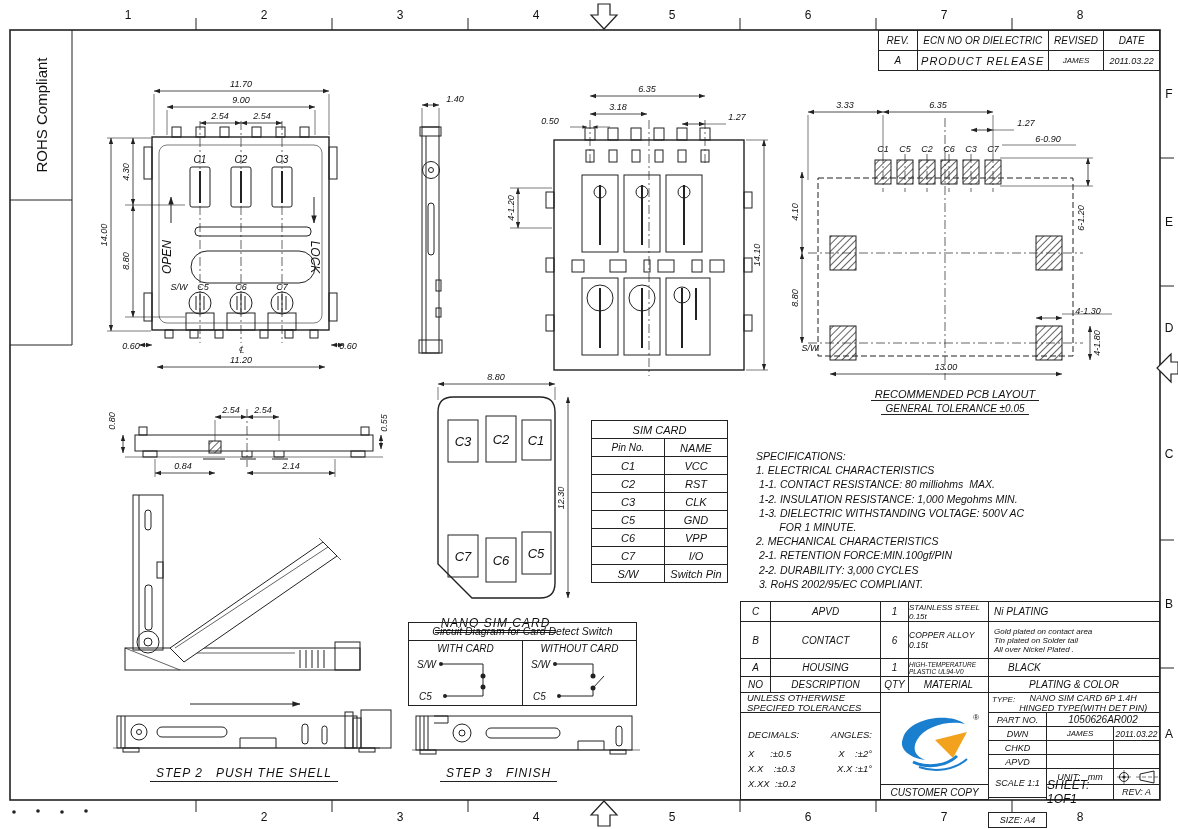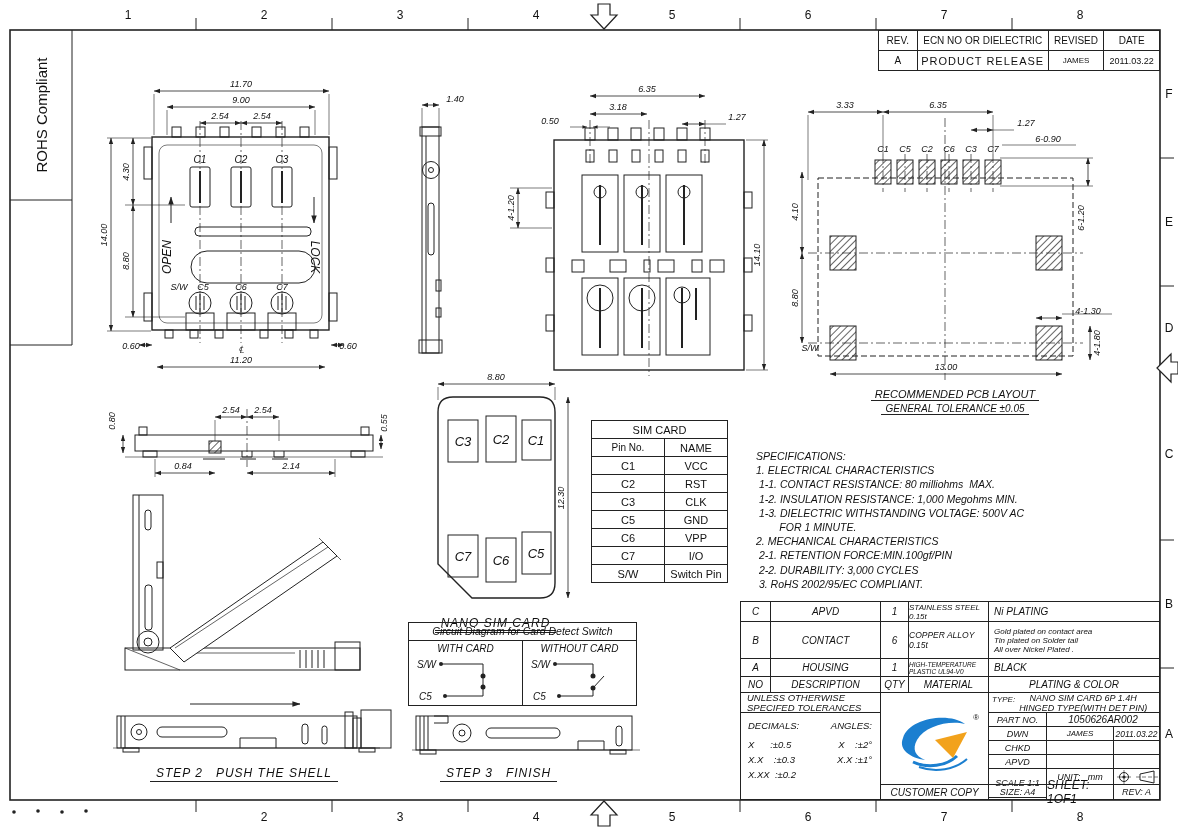--- a/index.html
+++ b/index.html
@@ -16,21 +16,21 @@
   .dim{stroke:#222;stroke-width:.8;fill:none;marker-start:url(#ah);marker-end:url(#ah)}
   .ext{stroke:#222;stroke-width:.6;fill:none}
   .cl{stroke:#222;stroke-width:.7;fill:none;stroke-dasharray:9 3 2 3}
   .dsh{stroke:#222;stroke-width:1;fill:none;stroke-dasharray:6 3}
   .hatchf{fill:url(#hatch);stroke:#222;stroke-width:1}
   .cap{font-style:italic;font-size:12px;letter-spacing:1px;border-bottom:1.5px solid #222;padding:0 6px 1px 6px;white-space:pre}
   .rlabel{font-size:12px}
   .cell{position:absolute;box-sizing:border-box;border:1px solid #222;display:flex;align-items:center;justify-content:center;font-style:italic}
   .cellL{justify-content:flex-start}
   table{border-collapse:collapse}
-  td{border:1px solid #222;padding:0 2px;text-align:center}
+  td{border:1px solid #222;font-style:italic;padding:0 2px;text-align:center}
 </style>
 </head>
 <body>
 
 <div class="sheet">
 
   <svg width="0" height="0" class="abs">
     <defs>
       <marker id="ah" viewBox="0 0 10 10" refX="9.5" refY="5" markerWidth="8" markerHeight="8" orient="auto-start-reverse">
         <path d="M0,1.6 L10,5 L0,8.4 z" fill="#222"></path>
@@ -622,37 +622,37 @@
         <div>Gold plated on contact area</div>
         <div>Tin plated on Solder tail</div>
         <div>All over Nickel Plated .</div>
       </div>
     </div>
 
     <div class="cell" style="left:740px;top:658px;width:31px;height:19px;font-size:10px">A</div>
     <div class="cell" style="left:770px;top:658px;width:111px;height:19px;font-size:10px">HOUSING</div>
     <div class="cell" style="left:880px;top:658px;width:29px;height:19px;font-size:10px">1</div>
     <div class="cell" style="left:908px;top:658px;width:81px;height:19px;font-size:6.5px">HIGH-TEMPERATURE PLASTIC UL94-V0</div>
-    <div class="cell cellL" style="left:988px;top:658px;width:172px;height:19px;font-size:10px;padding-left:5px">BLACK</div>
+    <div class="cell cellL" style="left:988px;top:658px;width:172px;height:19px;font-size:10px;padding-left:19px">BLACK</div>
 
     <div class="cell" style="left:740px;top:676px;width:31px;height:17px;font-size:10px">NO</div>
     <div class="cell" style="left:770px;top:676px;width:111px;height:17px;font-size:10px">DESCRIPTION</div>
     <div class="cell" style="left:880px;top:676px;width:29px;height:17px;font-size:10px">QTY</div>
     <div class="cell" style="left:908px;top:676px;width:81px;height:17px;font-size:10px">MATERIAL</div>
     <div class="cell" style="left:988px;top:676px;width:172px;height:17px;font-size:10px">PLATING &amp; COLOR</div>
   </div>
 
   <div>
 
     <div class="cell" style="left:740px;top:692px;width:141px;height:21px;font-size:9.5px;flex-direction:column;align-items:flex-start;padding-left:6px;justify-content:center;line-height:10px">
       <div>UNLESS OTHERWISE</div>
       <div>SPECIFED TOLERANCES</div>
     </div>
 
-    <div class="cell" style="left:740px;top:712px;width:141px;height:88px;align-items:flex-start;justify-content:flex-start">
+    <div class="cell" style="left:740px;top:712px;width:141px;height:88px;align-items:center;justify-content:flex-start">
       <div style="padding:5px 0 0 7px;font-size:9.5px;line-height:15px;width:100%">
         <div style="display:flex;justify-content:space-between;padding-right:8px">
           <span>DECIMALS:</span>
           <span>ANGLES:</span>
         </div>
         <div style="display:flex;justify-content:space-between;padding-right:8px;margin-top:4px">
           <span class="pre">X      :±0.5</span>
           <span class="pre">X    :±2°</span>
         </div>
         <div style="display:flex;justify-content:space-between;padding-right:8px">
@@ -704,18 +704,18 @@
       <svg width="42" height="14" viewBox="0 0 42 14">
         <circle cx="8" cy="7" r="4.5" class="ln"></circle>
           <circle cx="8" cy="7" r="1.6" fill="#222"></circle>
         <line x1="1" y1="7" x2="15" y2="7" class="ext"></line>
           <line x1="8" y1="0" x2="8" y2="14" class="ext"></line>
         <path d="M24,4 L38,1 L38,13 L24,10 Z" class="ln"></path>
         <line x1="20" y1="7" x2="42" y2="7" class="ext" stroke-dasharray="4 2"></line>
       </svg>
     </div>
 
-    <div class="cell" style="left:988px;top:784px;width:59px;height:16px;font-size:9px">SIZE: A4</div>
+    <div class="cell" style="left:988px;top:812px;width:59px;height:16px;font-size:9px">SIZE: A4</div>
     <div class="cell" style="left:1046px;top:784px;width:68px;height:16px;font-size:12px">SHEET: 1OF1</div>
     <div class="cell" style="left:1113px;top:784px;width:47px;height:16px;font-size:9px">REV: A</div>
   </div>
 
 </div>
 
 </body></html>

